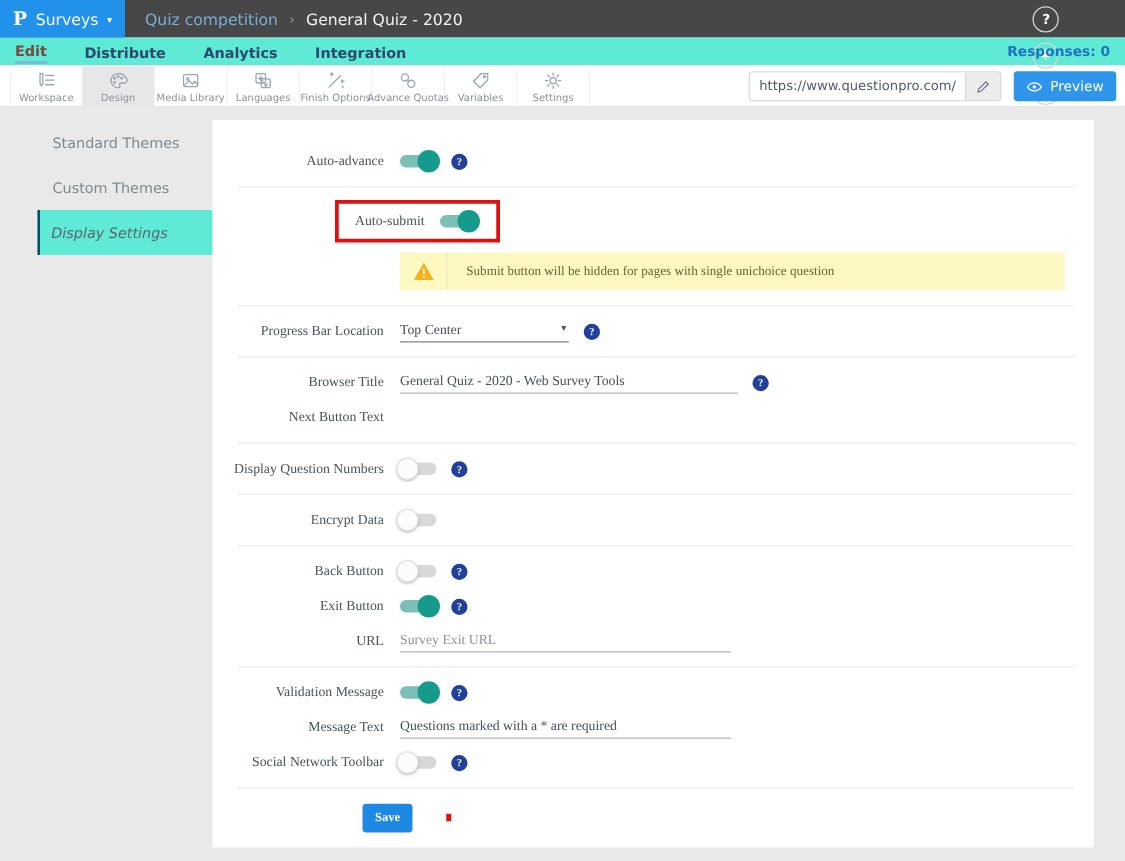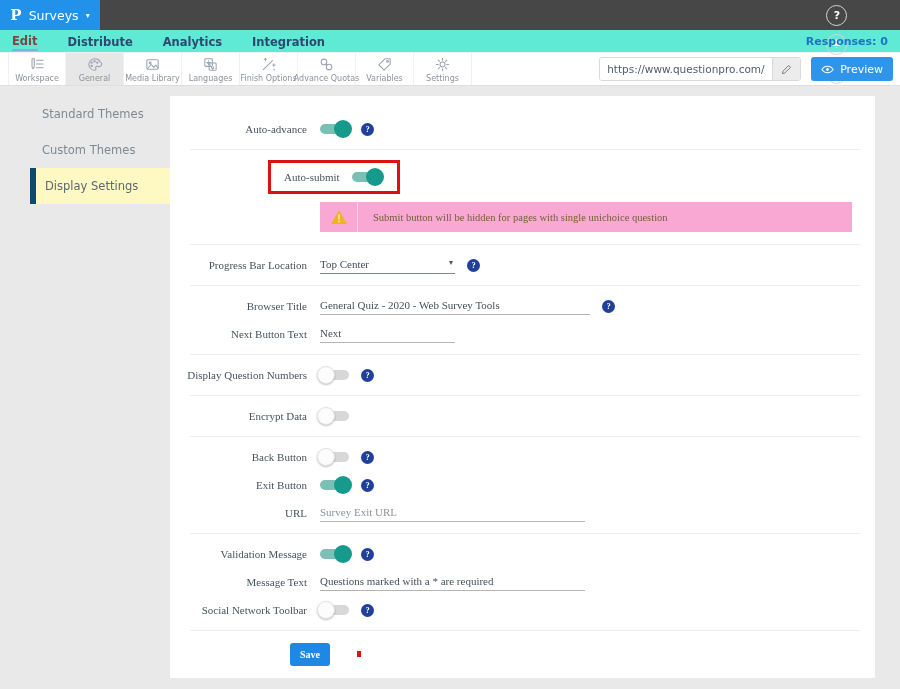--- a/index.html
+++ b/index.html
@@ -49,21 +49,21 @@
     align-items:center; justify-content:center; cursor:pointer; }
   .preview-btn { background:#2e95ea; color:#fff; border:none; border-radius:3px; height:24px;
     padding:0 10px; font-size:11px; display:flex; align-items:center; gap:6px; cursor:pointer;
     font-family:inherit; }
 
   
   .content { display:flex; margin:10px 25px 13px 30px; height:582px; }
   .sidebar { width:140px; flex:none; }
   .side-item { height:36px; line-height:36px; padding-left:12px; font-size:11.5px; color:#7d8a92;
     cursor:pointer; }
-  .side-item.active { background:#fef9c3; color:#5a6870; border-left:6px solid #0c4a6e; padding-left:9px; }
+  .side-item.active { background:#5eead4; color:#5a6870; border-left:2px solid #0c4a6e; padding-left:9px;font-style:italic; }
   .main { flex:1; background:#fff; padding-top:16px; position:relative;font-family:Liberation Serif, serif; }
 
   .row { display:flex; align-items:center; margin:6px 0; min-height:22px; }
   .flabel { width:150px; flex:none; text-align:right; padding-right:13px; font-size:11px; color:#45545d; }
   .sep { border:none; border-top:1px solid #ededed; margin:9px 15px 9px 20px; }
 
   
   .toggle { width:29px; height:10px; border-radius:6px; position:relative; flex:none; cursor:pointer; }
   .toggle .knob { position:absolute; top:-4px; width:18px; height:18px; border-radius:50%; }
   .toggle.on { background:#7cbfb6; }
@@ -75,21 +75,21 @@
     font-weight:bold; display:flex; align-items:center; justify-content:center; margin-left:12px;
     cursor:pointer; flex:none; }
 
   
   .autosubmit-row { margin:10px 0 8px 98px; }
   .redbox { border:3px solid #dd1111; display:inline-flex; align-items:center; gap:12px;
     padding:8px 16px 8px 13px; }
   .redbox .flabel2 { font-size:11px; color:#45545d; }
 
   
-  .warning { margin:2px 0 12px 150px; width:532px; background:#f9a8d4; display:flex;
+  .warning { margin:2px 0 12px 150px; width:532px; background:#fef9c3; display:flex;
     align-items:stretch; height:30px; }
   .warn-icon { width:38px; display:flex; align-items:center; justify-content:center;
     border-right:1px solid #f1e7bd; }
   .warning .wtext { display:flex; align-items:center; padding-left:15px; font-size:10.5px;
     color:#6e6234; }
 
   
   .uinput { border:none; border-bottom:1px solid #b5b5b5; font-size:11px; color:#42515a;
     padding:2px 0 3px; outline:none; background:transparent; font-family:inherit; }
   .uinput::placeholder { color:#8d939a; }
@@ -107,20 +107,25 @@
 </style>
 </head>
 <body>
 
 <div class="hdr">
   <div class="brand">
     <span class="logo">P</span>
     <span class="prod">Surveys</span>
     <span class="caret">▾</span>
   </div>
+  <div class="crumbs">
+    <span class="crumb-parent">Quiz competition</span>
+    <span class="crumb-sep">›</span>
+    <span class="crumb-current">General Quiz - 2020</span>
+  </div>
   <div class="hdr-right">
     <div class="circle-btn">
       <svg width="11" height="11" viewBox="0 0 11 11">
         <circle cx="4.5" cy="4.5" r="3.2" fill="none" stroke="#fff" stroke-width="1.4"></circle>
         <line x1="7" y1="7" x2="10" y2="10" stroke="#fff" stroke-width="1.4"></line>
       </svg>
     </div>
     <button class="upgrade">Upgrade Now</button>
     <div class="circle-btn">
       <span>?</span>
@@ -154,21 +159,21 @@
     <span class="tlabel">Workspace</span>
   </div>
   <div class="tool active">
     <svg width="17" height="17" viewBox="0 0 18 18">
       <path d="M9 3a6 6 0 1 0 0 12c1 0 1.6-.6 1.6-1.3 0-.6-.5-1-.5-1.5 0-.7.6-1.2 1.4-1.2h1.3A2.7 2.7 0 0 0 15 6a6.4 6.4 0 0 0-6-3z"></path>
       <circle cx="6" cy="7" r=".7"></circle>
         <circle cx="9" cy="5.5" r=".7"></circle>
         <circle cx="12" cy="7" r=".7"></circle>
         <circle cx="6" cy="10.5" r=".7"></circle>
     </svg>
-    <span class="tlabel">General</span>
+    <span class="tlabel">Design</span>
   </div>
   <div class="tool">
     <svg width="17" height="17" viewBox="0 0 18 18">
       <rect x="3" y="4" width="12" height="10" rx="1"></rect>
         <circle cx="6.5" cy="7.5" r="1"></circle>
       <path d="M4 13l3.5-4 3 3 2-2.5 2.5 3.5"></path>
     </svg>
     <span class="tlabel">Media Library</span>
   </div>
   <div class="tool">
@@ -279,21 +284,20 @@
     <hr class="sep">
 
     <div class="row">
       <div class="flabel">Browser Title</div>
       <input class="uinput w270" value="General Quiz - 2020 - Web Survey Tools" style="">
       <div class="help">?</div>
     </div>
 
     <div class="row">
       <div class="flabel">Next Button Text</div>
-      <input class="uinput w135" value="Next" style="">
     </div>
 
 
     <hr class="sep">
 
     <div class="row">
       <div class="flabel">Display Question Numbers</div>
       <div class="toggle off">
           <div class="knob"></div>
         </div>

